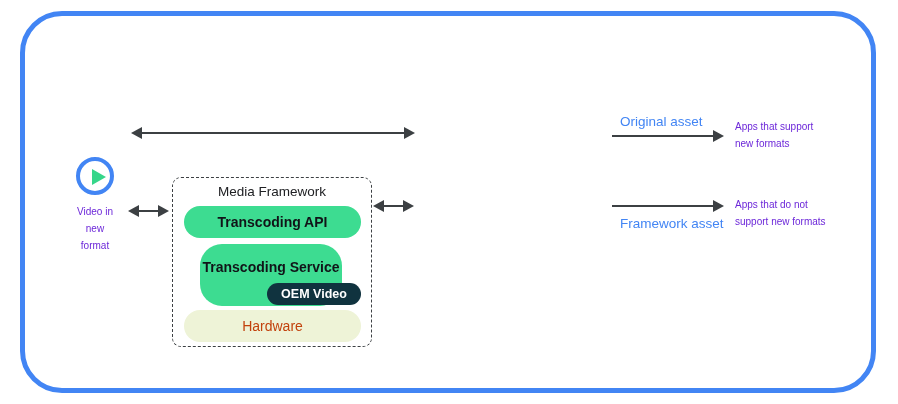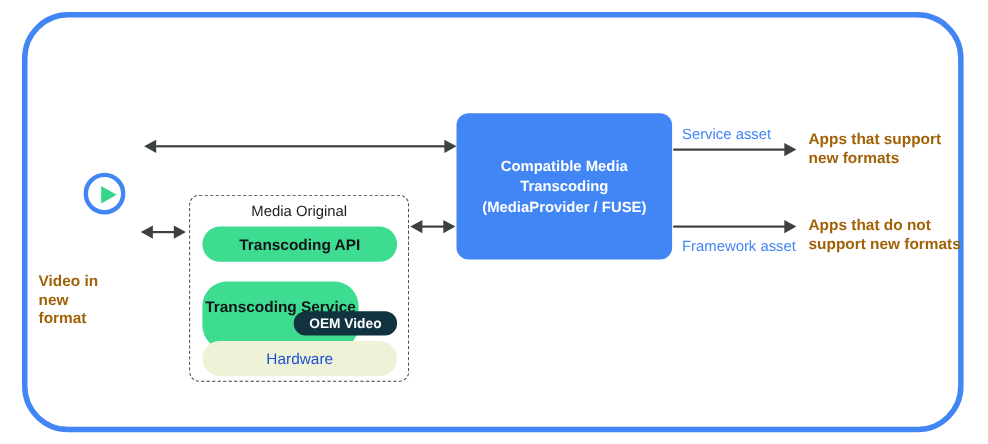--- a/index.html
+++ b/index.html
@@ -50,34 +50,32 @@
     width: 0;
     height: 0;
     border-left: 14px solid #36d68a;
     border-top: 8px solid transparent;
     border-bottom: 8px solid transparent;
   }
 
   
   .txt {
     position: absolute;
-    color: #a16207;
-    font-size: 14px;
+    color: #6d28d9;
+    font-size: 10px;
     line-height: 17px;
     white-space: pre-line;
-    font-weight: bold;
   }
   .txt.center { text-align: center; }
 
   #video-label {
     left: 35px;
     top: 203px;
     width: 120px;
-    text-align: left;
-    margin-top: 44px;
+    text-align: center;
   }
 
   #apps-support-label {
     left: 735px;
     top: 118px;
     width: 160px;
   }
   #apps-nosupport-label {
     left: 735px;
     top: 196px;
@@ -131,40 +129,39 @@
   }
   #transcoding-api {
     left: 184px;
     top: 206px;
     width: 177px;
     height: 32px;
     background: #3ddc91;
     border-radius: 16px;
   }
   #transcoding-service {
-    left: 184px;
+    left: 200px;
     top: 244px;
     width: 142px;
     height: 62px;
     background: #3ddc91;
     border-radius: 22px;
     align-items: flex-start;
     padding-top: 15px;
-    margin-top: 12px;
   }
   #hardware {
     left: 184px;
     top: 310px;
     width: 177px;
     height: 32px;
     background: #eef3d7;
     border-radius: 16px;
     font-weight: normal;
     font-size: 14px;
-    color: #1d4ed8;
+    color: #c2410c;
   }
   #oem-plugin {
     position: absolute;
     left: 267px;
     top: 283px;
     width: 94px;
     height: 22px;
     box-sizing: border-box;
     display: flex;
     align-items: center;
@@ -252,39 +249,36 @@
 
   <div class="arrow-line" id="arrow-top-line"></div>
   <div class="arrow-head left" id="arrow-top-head-left"></div>
   <div class="arrow-head right" id="arrow-top-head-right"></div>
 
   <div class="arrow-line" id="arrow-vf-line"></div>
   <div class="arrow-head left" id="arrow-vf-head-left"></div>
   <div class="arrow-head right" id="arrow-vf-head-right"></div>
 
   <div class="dashed-box"></div>
-  <div id="framework-title">Media Original</div>
+  <div id="framework-title">Media Framework</div>
 
   <div class="stack-box" id="transcoding-api">Transcoding API</div>
 
   <div class="stack-box" id="transcoding-service">Transcoding Service</div>
 
   <div id="oem-plugin">OEM Video</div>
 
   <div class="stack-box" id="hardware">Hardware</div>
 
   <div class="arrow-line" id="arrow-fc-line"></div>
   <div class="arrow-head left" id="arrow-fc-head-left"></div>
   <div class="arrow-head right" id="arrow-fc-head-right"></div>
 
-  <div id="cmt-box">Compatible Media
-Transcoding
-(MediaProvider / FUSE)</div>
-
-  <div class="asset-label" id="original-asset-label">Service asset</div>
+
+  <div class="asset-label" id="original-asset-label">Original asset</div>
   <div class="arrow-line" id="arrow-out1-line"></div>
   <div class="arrow-head right" id="arrow-out1-head"></div>
   <div class="txt" id="apps-support-label">Apps that support
 new formats</div>
 
   <div class="asset-label" id="transcoded-asset-label">Framework asset</div>
   <div class="arrow-line" id="arrow-out2-line"></div>
   <div class="arrow-head right" id="arrow-out2-head"></div>
   <div class="txt" id="apps-nosupport-label">Apps that do not
 support new formats</div>

